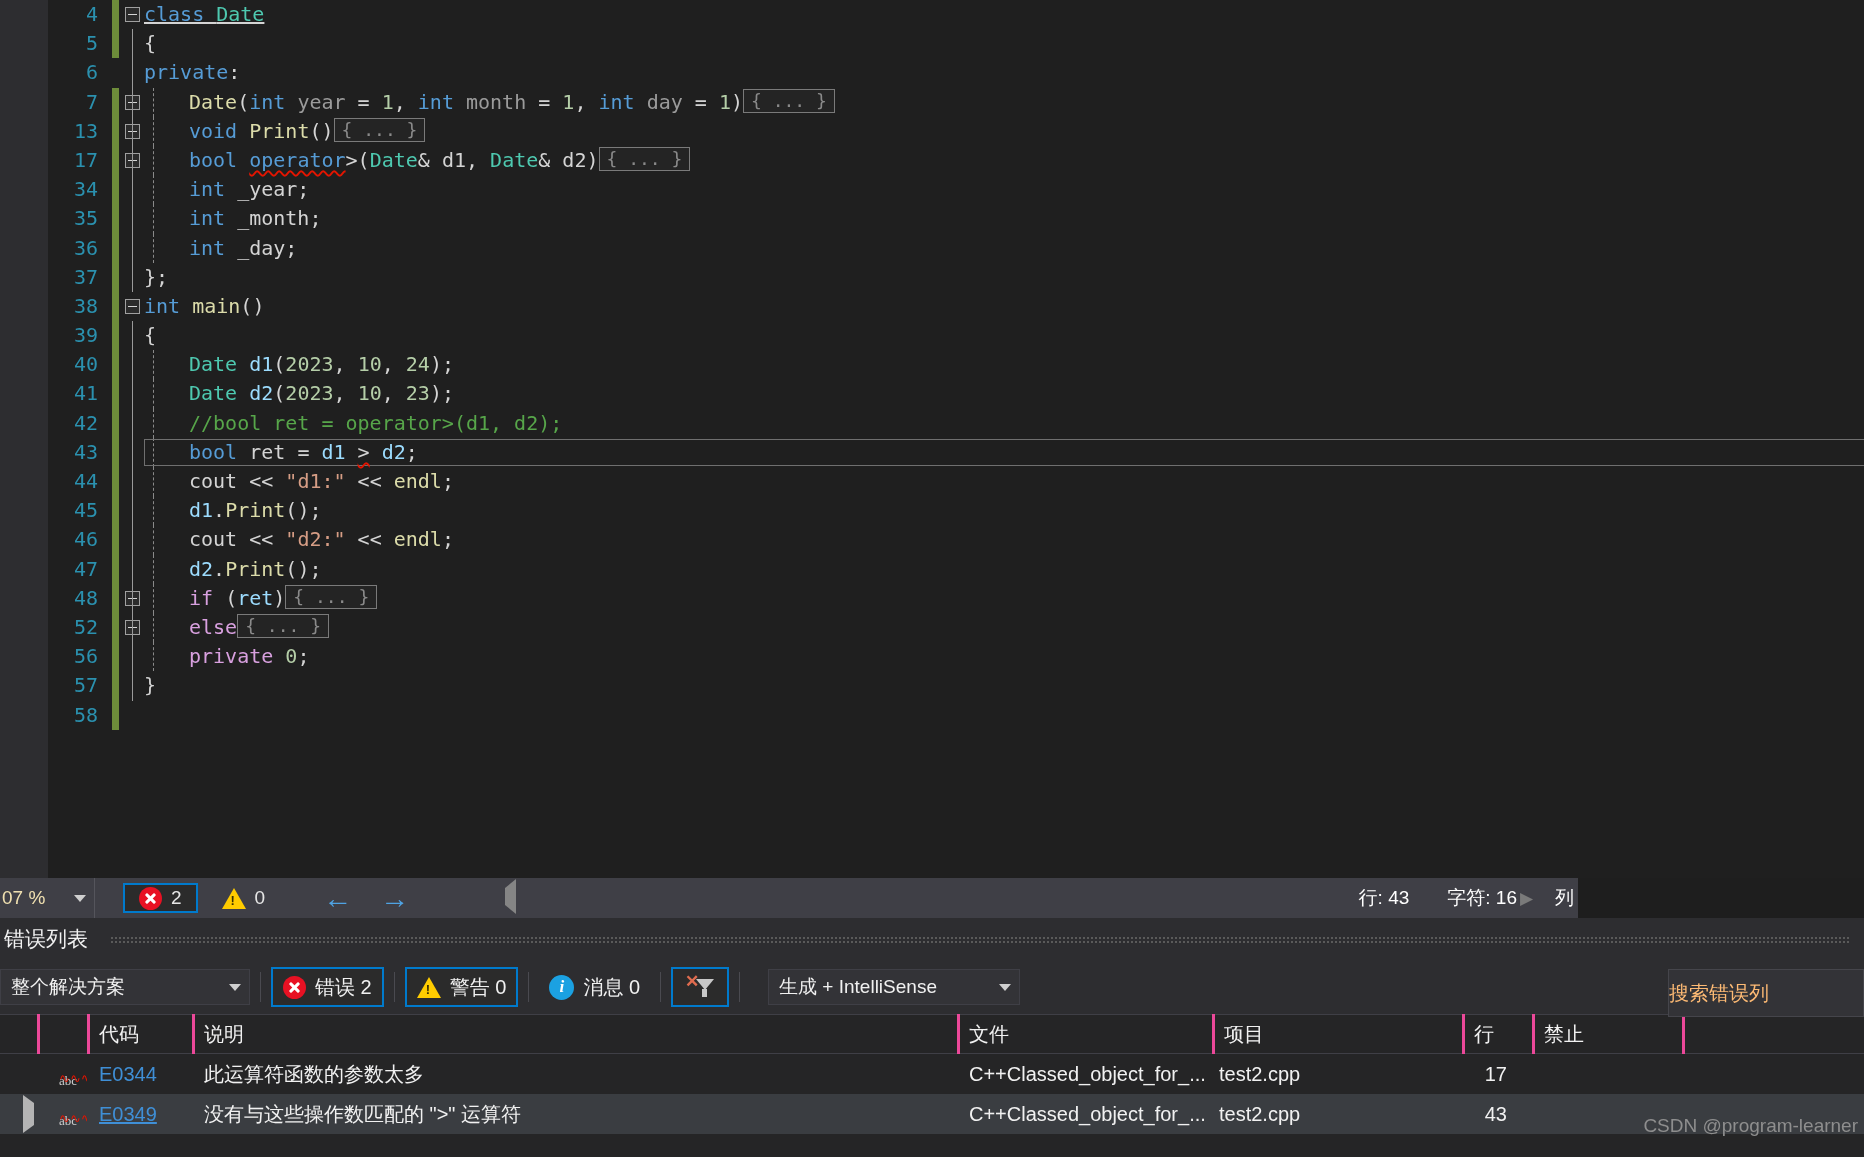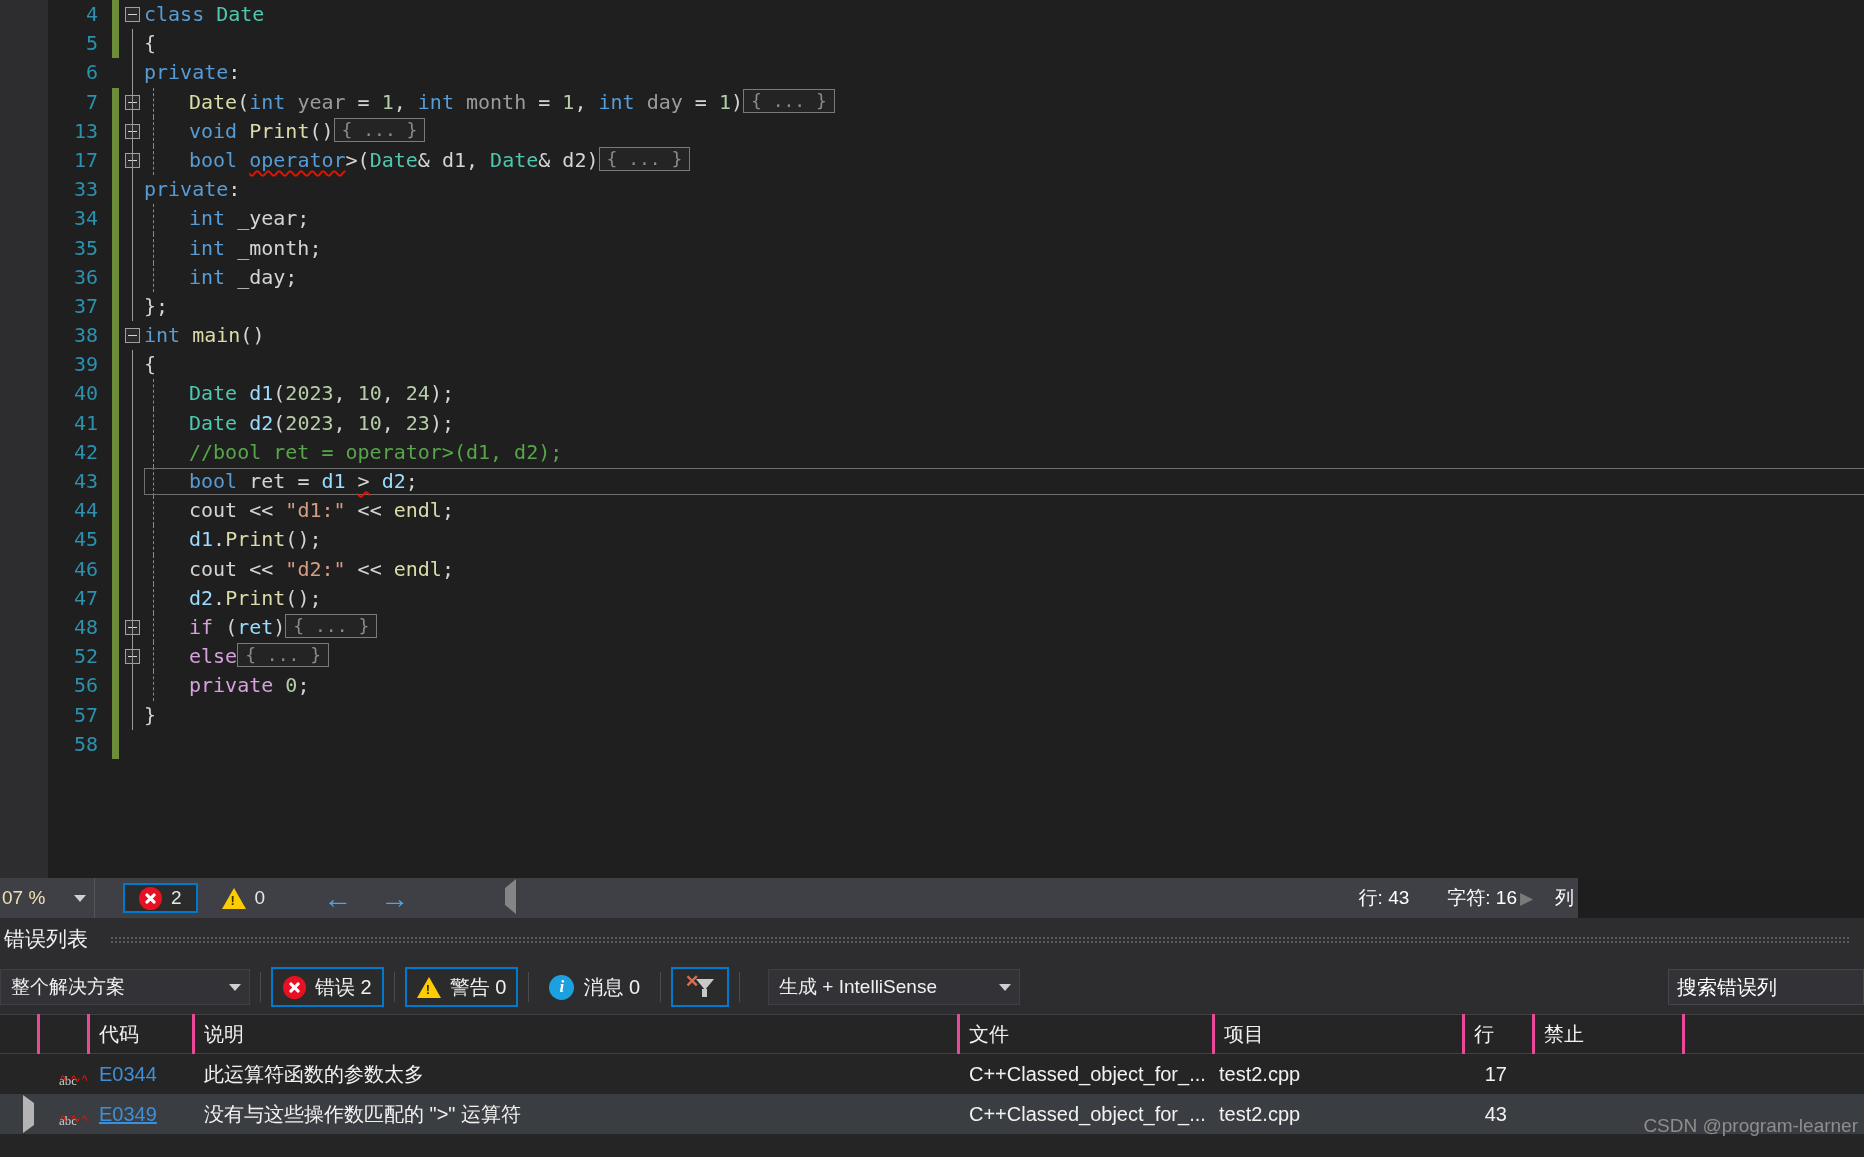--- a/index.html
+++ b/index.html
@@ -191,23 +191,23 @@
   }
   .ic-filter .stem {
     position: absolute; right: 10px; top: 18px; width: 5px; height: 8px;
     background: #c8c8c8;
   }
   .ic-filter .xmark {
     position: absolute; left: 2px; top: 2px; color: #e06c4f;
     font-size: 17px; font-weight: bold; line-height: 1;
   }
   .search-box {
-    position: absolute; right: 0; top: 9px; width: 196px; height: 36px;
+    position: absolute; right: 0; top: 9px; width: 196px; height: 48px;
     background: #333337; border: 1px solid #45454b; display: flex;
-    align-items: center; padding-left: 8px; color: #ffffff; font-size: 20px;
+    align-items: center; color: #fdba74; font-size: 20px;
     overflow: hidden; white-space: nowrap;
   }
   .grid-head {
     display: flex; height: 40px; background: #252526;
     border-top: 1px solid #3f3f46; border-bottom: 1px solid #3f3f46;
     color: #f1f1f1; font-size: 20px; align-items: center;
   }
   .gh {
     height: 40px; line-height: 40px; border-right: 3px solid #ec4899;
     padding-left: 9px; overflow: hidden; white-space: nowrap;
@@ -259,27 +259,26 @@
   }
 </style>
 </head>
 <body>
 
 <div id="app">
 
   <div class="editor">
     <div class="editor-left-strip"></div>
     <div class="code-area" id="code-area">
-        <div class="code-row"><span class="lnum">4</span><span class="changebar"></span><span class="glyph-box"></span><span class="code-text" style="padding-left: 0px;"><span class="kw">class </span><span class="type">Date</span></span></div>
+        <div class="code-row"><span class="lnum">4</span><span class="changebar"></span><span class="glyph-box"></span><span class="code-text" style="padding-left: 0px; text-decoration: underline;"><span class="kw">class </span><span class="type">Date</span></span></div>
         <div class="code-row"><span class="lnum">5</span><span class="changebar"></span><span class="vline-solid"></span><span class="code-text" style="padding-left: 0px;"><span class="pun">{</span></span></div>
         <div class="code-row"><span class="lnum">6</span><span class="vline-solid"></span><span class="code-text" style="padding-left: 0px;"><span class="kw">private</span><span class="pun">:</span></span></div>
         <div class="code-row"><span class="lnum">7</span><span class="changebar"></span><span class="glyph-box plus"></span><span class="vline-solid"></span><span class="vline-dash"></span><span class="code-text" style="padding-left: 45px;"><span class="fn">Date</span><span class="pun">(</span><span class="kw">int</span><span class="gray"> year </span><span class="pun">= </span><span class="num">1</span><span class="pun">, </span><span class="kw">int</span><span class="gray"> month </span><span class="pun">= </span><span class="num">1</span><span class="pun">, </span><span class="kw">int</span><span class="gray"> day </span><span class="pun">= </span><span class="num">1</span><span class="pun">)</span><span class="collapsed">{ ... }</span></span></div>
         <div class="code-row"><span class="lnum">13</span><span class="changebar"></span><span class="glyph-box plus"></span><span class="vline-solid"></span><span class="vline-dash"></span><span class="code-text" style="padding-left: 45px;"><span class="kw">void</span><span class="pun"> </span><span class="fn">Print</span><span class="pun">()</span><span class="collapsed">{ ... }</span></span></div>
         <div class="code-row"><span class="lnum">17</span><span class="changebar"></span><span class="glyph-box plus"></span><span class="vline-solid"></span><span class="vline-dash"></span><span class="code-text" style="padding-left: 45px;"><span class="kw">bool</span><span class="pun"> </span><span class="kw squiggle">operator</span><span class="pun">&gt;(</span><span class="type">Date</span><span class="pun">&amp; </span><span class="pun">d1</span><span class="pun">, </span><span class="type">Date</span><span class="pun">&amp; </span><span class="pun">d2</span><span class="pun">)</span><span class="collapsed">{ ... }</span></span></div>
-        <div class="code-row"><span class="lnum">33</span><span class="changebar"></span><span class="vline-solid"></span><span class="code-text" style="padding-left: 0px;"><span class="kw">private</span><span class="pun">:</span></span></div>
         <div class="code-row"><span class="lnum">34</span><span class="changebar"></span><span class="vline-solid"></span><span class="vline-dash"></span><span class="code-text" style="padding-left: 45px;"><span class="kw">int</span><span class="pun"> _year;</span></span></div>
         <div class="code-row"><span class="lnum">35</span><span class="changebar"></span><span class="vline-solid"></span><span class="vline-dash"></span><span class="code-text" style="padding-left: 45px;"><span class="kw">int</span><span class="pun"> _month;</span></span></div>
         <div class="code-row"><span class="lnum">36</span><span class="changebar"></span><span class="vline-solid"></span><span class="vline-dash"></span><span class="code-text" style="padding-left: 45px;"><span class="kw">int</span><span class="pun"> _day;</span></span></div>
         <div class="code-row"><span class="lnum">37</span><span class="changebar"></span><span class="vline-solid"></span><span class="code-text" style="padding-left: 0px;"><span class="pun">};</span></span></div>
         <div class="code-row"><span class="lnum">38</span><span class="changebar"></span><span class="glyph-box"></span><span class="code-text" style="padding-left: 0px;"><span class="kw">int</span><span class="pun"> </span><span class="fn">main</span><span class="pun">()</span></span></div>
         <div class="code-row"><span class="lnum">39</span><span class="changebar"></span><span class="vline-solid"></span><span class="code-text" style="padding-left: 0px;"><span class="pun">{</span></span></div>
         <div class="code-row"><span class="lnum">40</span><span class="changebar"></span><span class="vline-solid"></span><span class="vline-dash"></span><span class="code-text" style="padding-left: 45px;"><span class="type">Date</span><span class="pun"> </span><span class="id">d1</span><span class="pun">(</span><span class="num">2023</span><span class="pun">, </span><span class="num">10</span><span class="pun">, </span><span class="num">24</span><span class="pun">);</span></span></div>
         <div class="code-row"><span class="lnum">41</span><span class="changebar"></span><span class="vline-solid"></span><span class="vline-dash"></span><span class="code-text" style="padding-left: 45px;"><span class="type">Date</span><span class="pun"> </span><span class="id">d2</span><span class="pun">(</span><span class="num">2023</span><span class="pun">, </span><span class="num">10</span><span class="pun">, </span><span class="num">23</span><span class="pun">);</span></span></div>
         <div class="code-row"><span class="lnum">42</span><span class="changebar"></span><span class="vline-solid"></span><span class="vline-dash"></span><span class="code-text" style="padding-left: 45px;"><span class="cmt">//bool ret = operator&gt;(d1, d2);</span></span></div>
         <div class="code-row"><span class="lnum">43</span><span class="changebar"></span><span class="vline-solid"></span><span class="vline-dash"></span><span class="cur-line-box"></span><span class="code-text" style="padding-left: 45px;"><span class="kw">bool</span><span class="pun"> ret = </span><span class="id">d1</span><span class="pun"> </span><span class="pun squiggle">&gt;</span><span class="pun"> </span><span class="id">d2</span><span class="pun">;</span></span></div>

